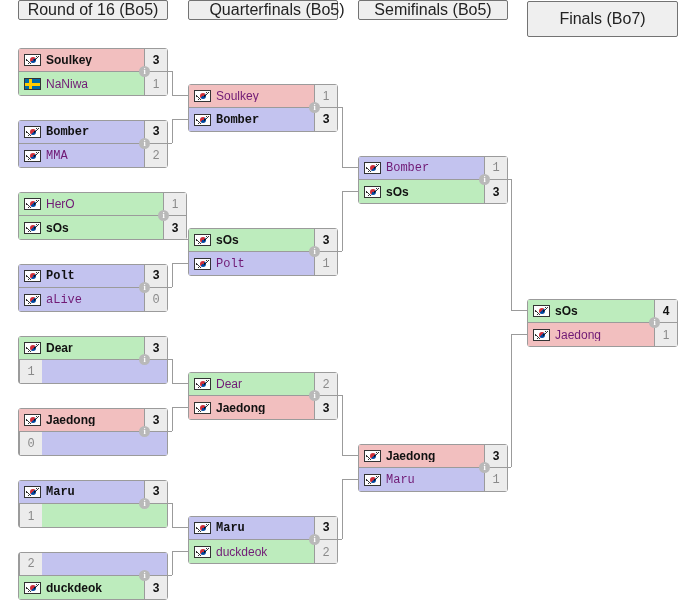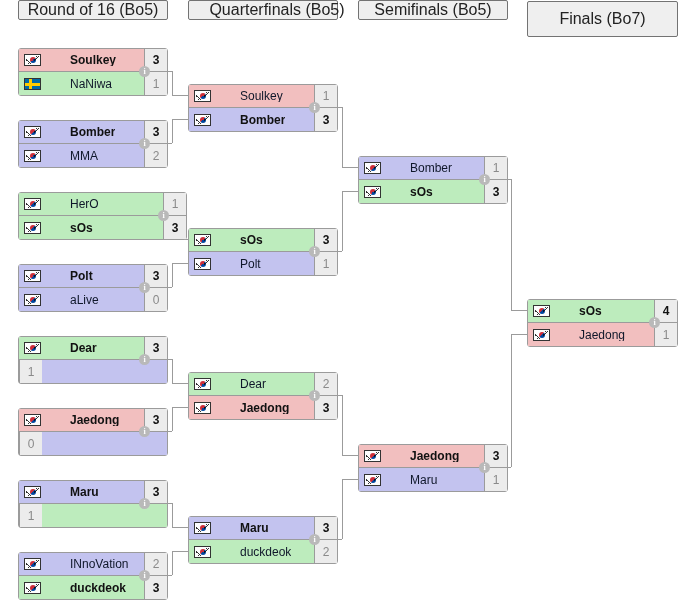--- a/index.html
+++ b/index.html
@@ -90,42 +90,41 @@
   .flag.se::after{
     content:"";position:absolute;left:4px;top:0;width:3px;height:100%;background:#fecc00;
   }
 
   .team-name{
     white-space:nowrap;
     overflow:hidden;
     text-overflow:ellipsis;
     font-size:12px;
     line-height:12px;
-    margin-left:24px;
   }
   .win .team-name{color:#111;font-weight:bold;}
-  .lose .team-name{color:#0f172a;font-weight:normal;}
+  .lose .team-name{color:#701a75;font-weight:normal;}
 
   .score{
     flex:0 0 auto;
     width:23px;
     height:100%;
     background:#ececec;
     border-left:1px solid #9b9b9b;
     display:flex;align-items:center;justify-content:center;
     font-size:12px;
     box-sizing:border-box;
   }
   .win .score{color:#111;font-weight:bold;}
   .lose .score{color:#8a8a8a;}
 
   
   .r-zerg{background:#f2bfbf;}
   .r-protoss{background:#bdecbd;}
-  .r-terran{background:#c3c3ef;}
+  .r-terran{background:#c3c3ef;font-family:Liberation Mono, monospace;}
 
   
   .info-icon{
     position:absolute;
     width:11px;height:11px;
     border-radius:50%;
     background:#b9b9b9;
     color:#fff;
     font-size:8px;
     font-weight:bold;
@@ -261,24 +260,20 @@
         </div>
         <div class="score">3</div>
       </div>
       <div class="team-row r-protoss lose">
         <div class="score">1</div>
       </div>
       <div class="info-icon">i</div>
     </div>
     <div class="match" style="left: 18px; top: 552px; width: 150px; height: 48px;">
       <div class="team-row first r-terran lose">
-        <div class="team-main">
-          <span class="flag kr"></span>
-          <span class="team-name">INnoVation</span>
-        </div>
         <div class="score">2</div>
       </div>
       <div class="team-row r-protoss win">
         <div class="team-main">
           <span class="flag kr"></span>
           <span class="team-name">duckdeok</span>
         </div>
         <div class="score">3</div>
       </div>
       <div class="info-icon">i</div>

